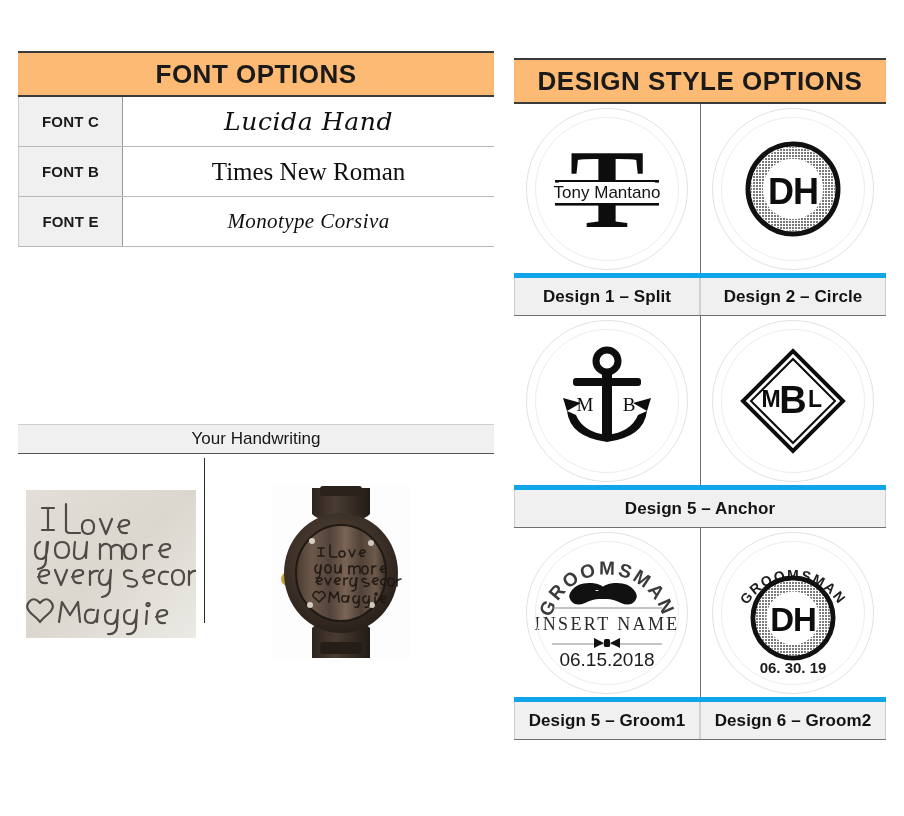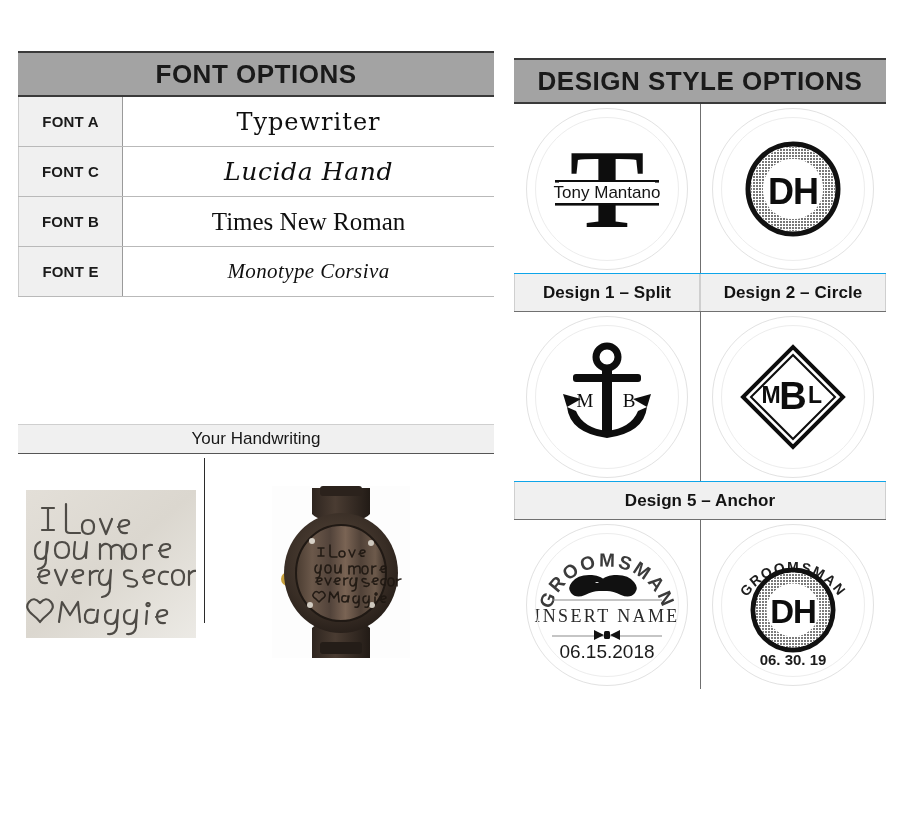--- a/index.html
+++ b/index.html
@@ -15,21 +15,21 @@
   }
 
   
   .left-panel {
     position: absolute;
     left: 18px; top: 51px;
     width: 476px;
   }
 
   .panel-header {
-    background: #a3a3a3;
+    background: #fdba74;
     border-top: 2px solid #3a3a3a;
     border-bottom: 2px solid #3a3a3a;
     height: 46px;
     display: flex;
     align-items: center;
     justify-content: center;
     font-size: 26px;
     font-weight: 600;
     letter-spacing: 0.5px;
     color: #1a1a1a;
@@ -161,21 +161,21 @@
     width: 186px;
     position: relative;
     display: flex;
     align-items: center;
     justify-content: center;
   }
   .design-cell + .design-cell { border-left: 1px solid #6f6f6f; }
   .design-label-row {
     display: flex;
     height: 37px;
-    border-top: 1px solid #0ea5e9;
+    border-top: 5px solid #0ea5e9;
     border-bottom: 1px solid #707070;
   }
   .design-label {
     flex: 1;
     background: #f0f0f0;
     display: flex;
     align-items: center;
     justify-content: center;
     font-size: 17px;
     font-weight: 600;
@@ -204,24 +204,20 @@
 </style>
 </head>
 <body>
 
 <div class="left-panel">
 
   <div class="panel-header">FONT OPTIONS</div>
 
   <table class="font-table">
     <tbody>
-        <tr>
-      <td class="font-label">FONT A</td>
-      <td class="font-sample s-typewriter">Typewriter</td>
-    </tr>
     <tr>
       <td class="font-label">FONT C</td>
       <td class="font-sample s-lucida">Lucida Hand</td>
     </tr>
     <tr>
       <td class="font-label">FONT B</td>
       <td class="font-sample s-times">Times New Roman</td>
     </tr>
     <tr>
       <td class="font-label">FONT E</td>
@@ -510,16 +506,20 @@
               </text>
               <circle cx="70" cy="75" r="40" fill="none" stroke="#111" stroke-width="5"></circle>
               <circle cx="70" cy="75" r="32" fill="none" stroke="url(#hatch6)" stroke-width="11"></circle>
               <circle cx="70" cy="75" r="26" fill="#ffffff"></circle>
               <text x="70" y="88" font-family="'Liberation Sans', sans-serif" font-size="33" font-weight="700" text-anchor="middle" fill="#0d0d0d" letter-spacing="-1">DH</text>
               <text x="70" y="130" font-family="'Liberation Sans', sans-serif" font-size="15" font-weight="700" text-anchor="middle" fill="#1b1b1b">06. 30. 19</text>
             </svg>
           </div>
         </div>
       </div>
+      <div class="design-label-row">
+        <div class="design-label">Design 5 – Groom1</div>
+        <div class="design-label">Design 6 – Groom2</div>
+      </div>
     </div>
 
   </div>
 </div>
 
 </body></html>

